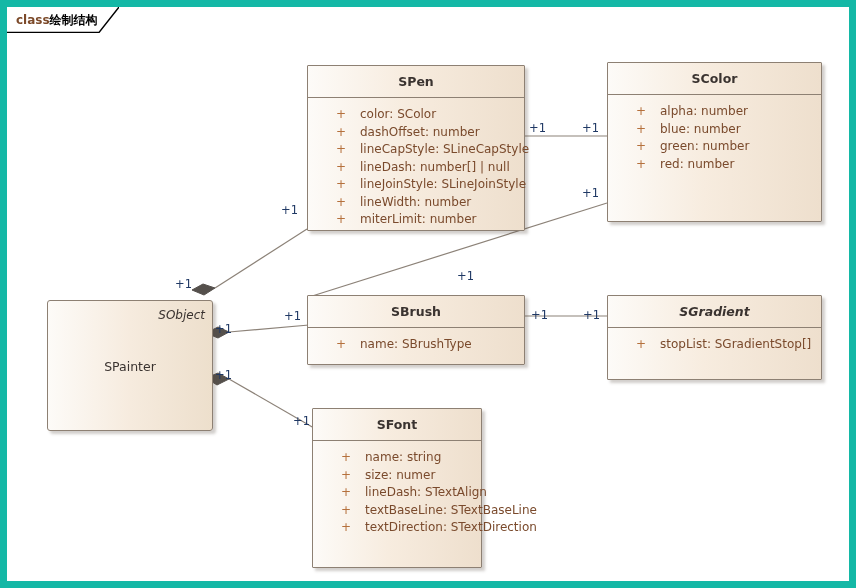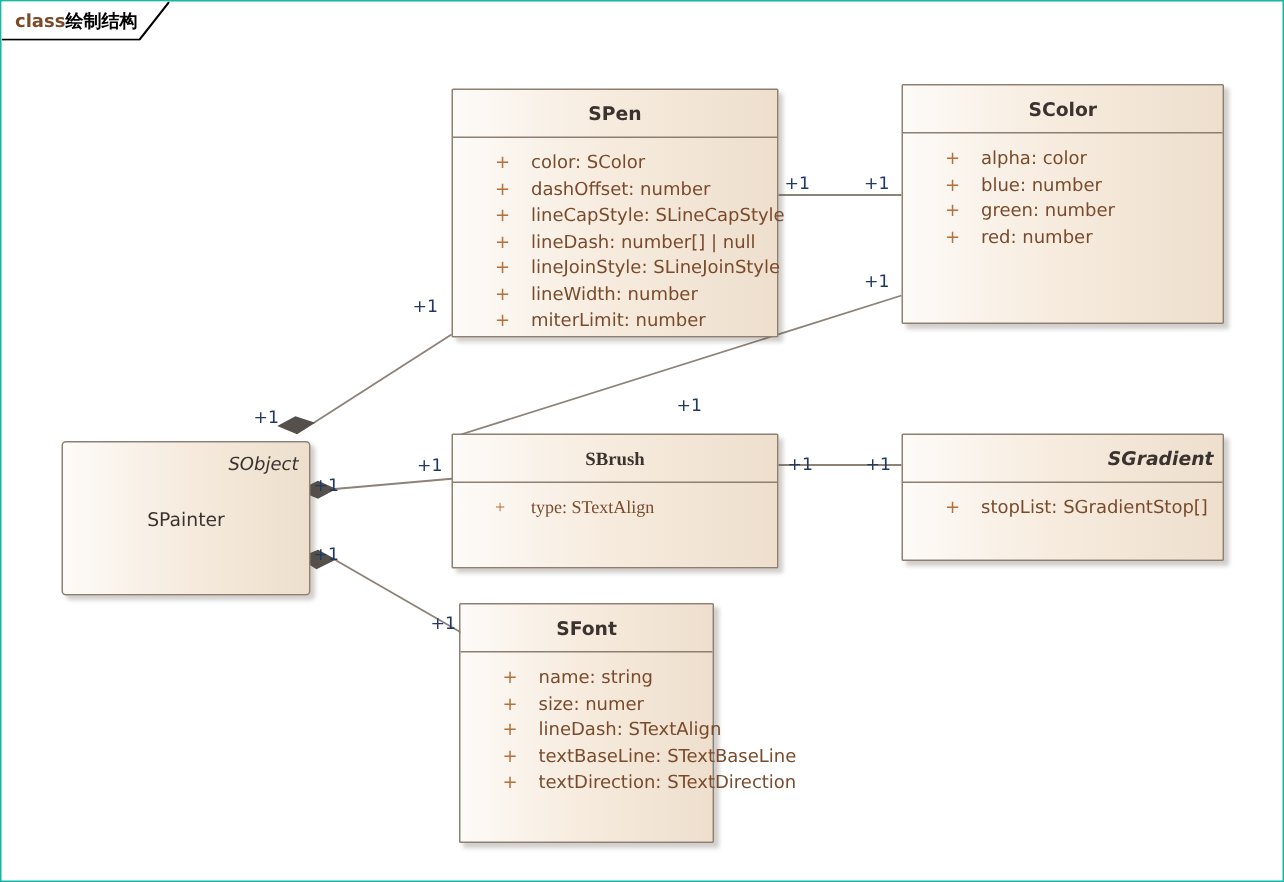--- a/index.html
+++ b/index.html
@@ -7,21 +7,21 @@
     background: #ffffff;
   }
   body {
     font-family: "DejaVu Sans", "Liberation Sans", sans-serif;
   }
   #canvas {
     position: relative;
     width: 856px;
     height: 588px;
     background: #ffffff;
-    border: 1px solid #14b8a6;
+    border: 7px solid #14b8a6;
     box-sizing: border-box;
     overflow: hidden;
   }
 
   
   .frame-tab {
     position: absolute;
     left: 0; top: 0;
     width: 112px;
     height: 26px;
@@ -64,21 +64,21 @@
   .cls-title {
     position: relative;
     text-align: center;
     font-size: 12.5px;
     font-weight: bold;
     color: #3a3330;
     padding: 9px 6px 8px 6px;
     border-bottom: 1px solid #8d8073;
     line-height: 14px;
   }
-  .cls-title.italic { font-style: italic; text-align: right; }
+  .cls-title.italic { font-style: italic; }
   .cls-body {
     position: relative;
     padding: 8px 0 8px 0;
   }
   .attr {
     position: relative;
     font-size: 12px;
     line-height: 17.5px;
     color: #7a4a2c;
     padding-left: 8px;
@@ -185,44 +185,44 @@
       <div class="attr">
         <span class="vis">+</span><span>miterLimit: number</span>
       </div>
     </div>
   </div>
 
   <div class="cls" style="left:600px; top:55px; width:215px; height:160px;">
     <div class="cls-title">SColor</div>
     <div class="cls-body">
       <div class="attr">
-        <span class="vis">+</span><span>alpha: color</span>
+        <span class="vis">+</span><span>alpha: number</span>
       </div>
       <div class="attr">
         <span class="vis">+</span><span>blue: number</span>
       </div>
       <div class="attr">
         <span class="vis">+</span><span>green: number</span>
       </div>
       <div class="attr">
         <span class="vis">+</span><span>red: number</span>
       </div>
     </div>
   </div>
 
-  <div class="cls-plain" style="left:40px; top:293px; width:166px; height:103px;padding-left:17px;">
+  <div class="cls-plain" style="left:40px; top:293px; width:166px; height:131px;padding-left:17px;">
     <div class="super">SObject</div>
     <div class="pname">SPainter</div>
   </div>
 
-  <div class="cls" style="left:300px; top:288px; width:218px; height:90px;font-family:Liberation Serif, serif;">
+  <div class="cls" style="left:300px; top:288px; width:218px; height:70px;">
     <div class="cls-title">SBrush</div>
     <div class="cls-body">
       <div class="attr">
-        <span class="vis">+</span><span>type: STextAlign</span>
+        <span class="vis">+</span><span>name: SBrushType</span>
       </div>
     </div>
   </div>
 
   <div class="cls" style="left:600px; top:288px; width:215px; height:85px;">
     <div class="cls-title italic">SGradient</div>
     <div class="cls-body">
       <div class="attr">
         <span class="vis">+</span><span>stopList: SGradientStop[]</span>
       </div>

